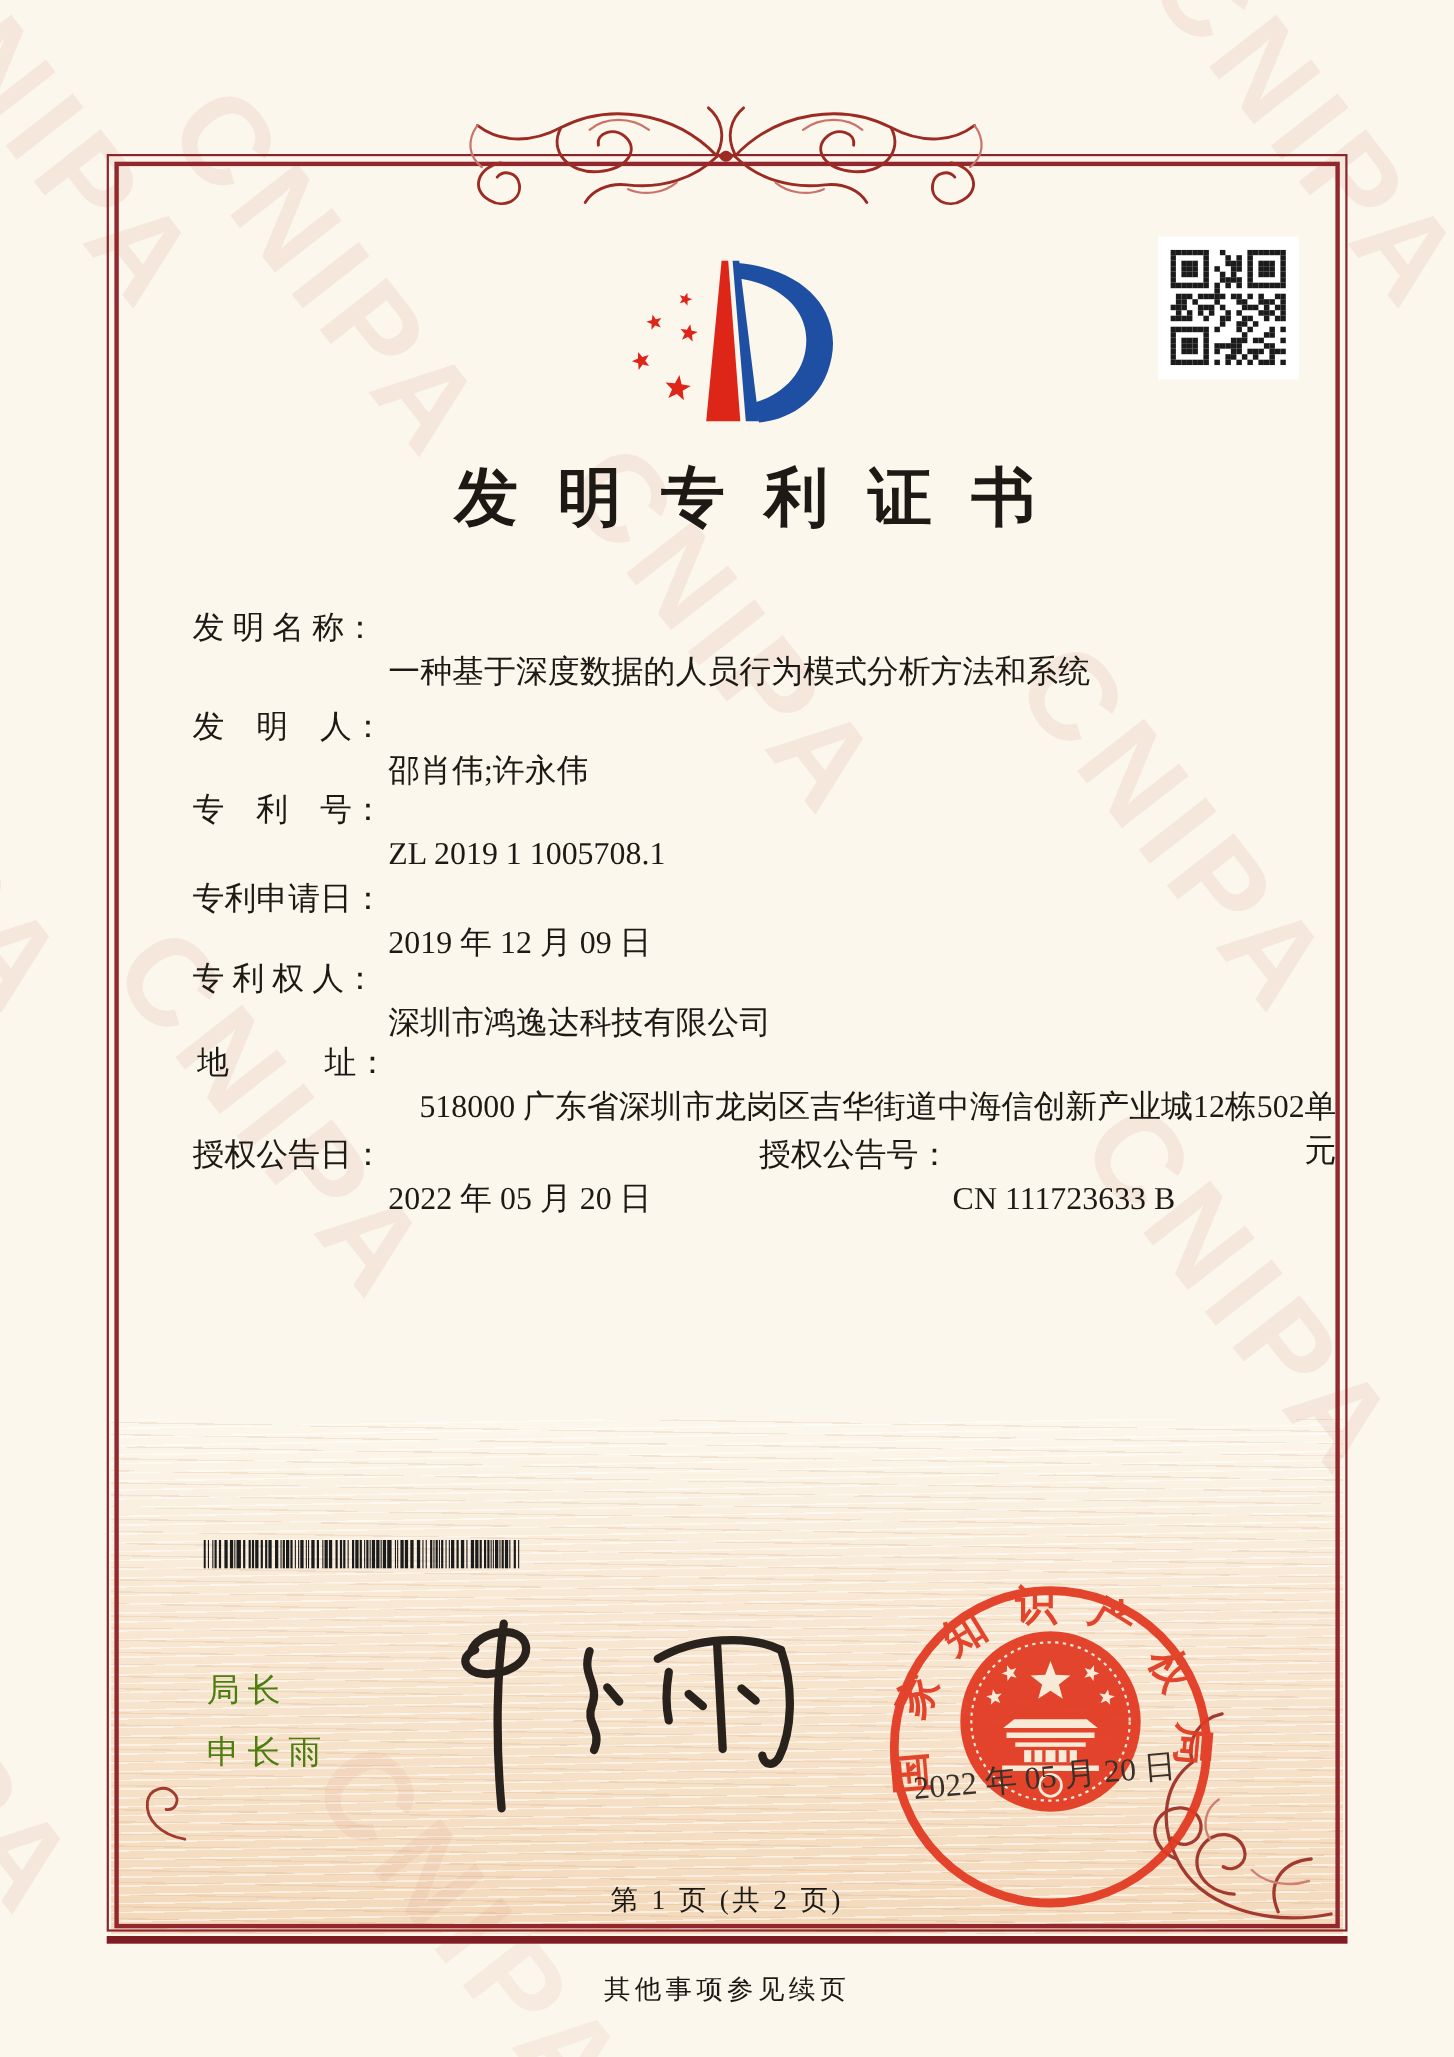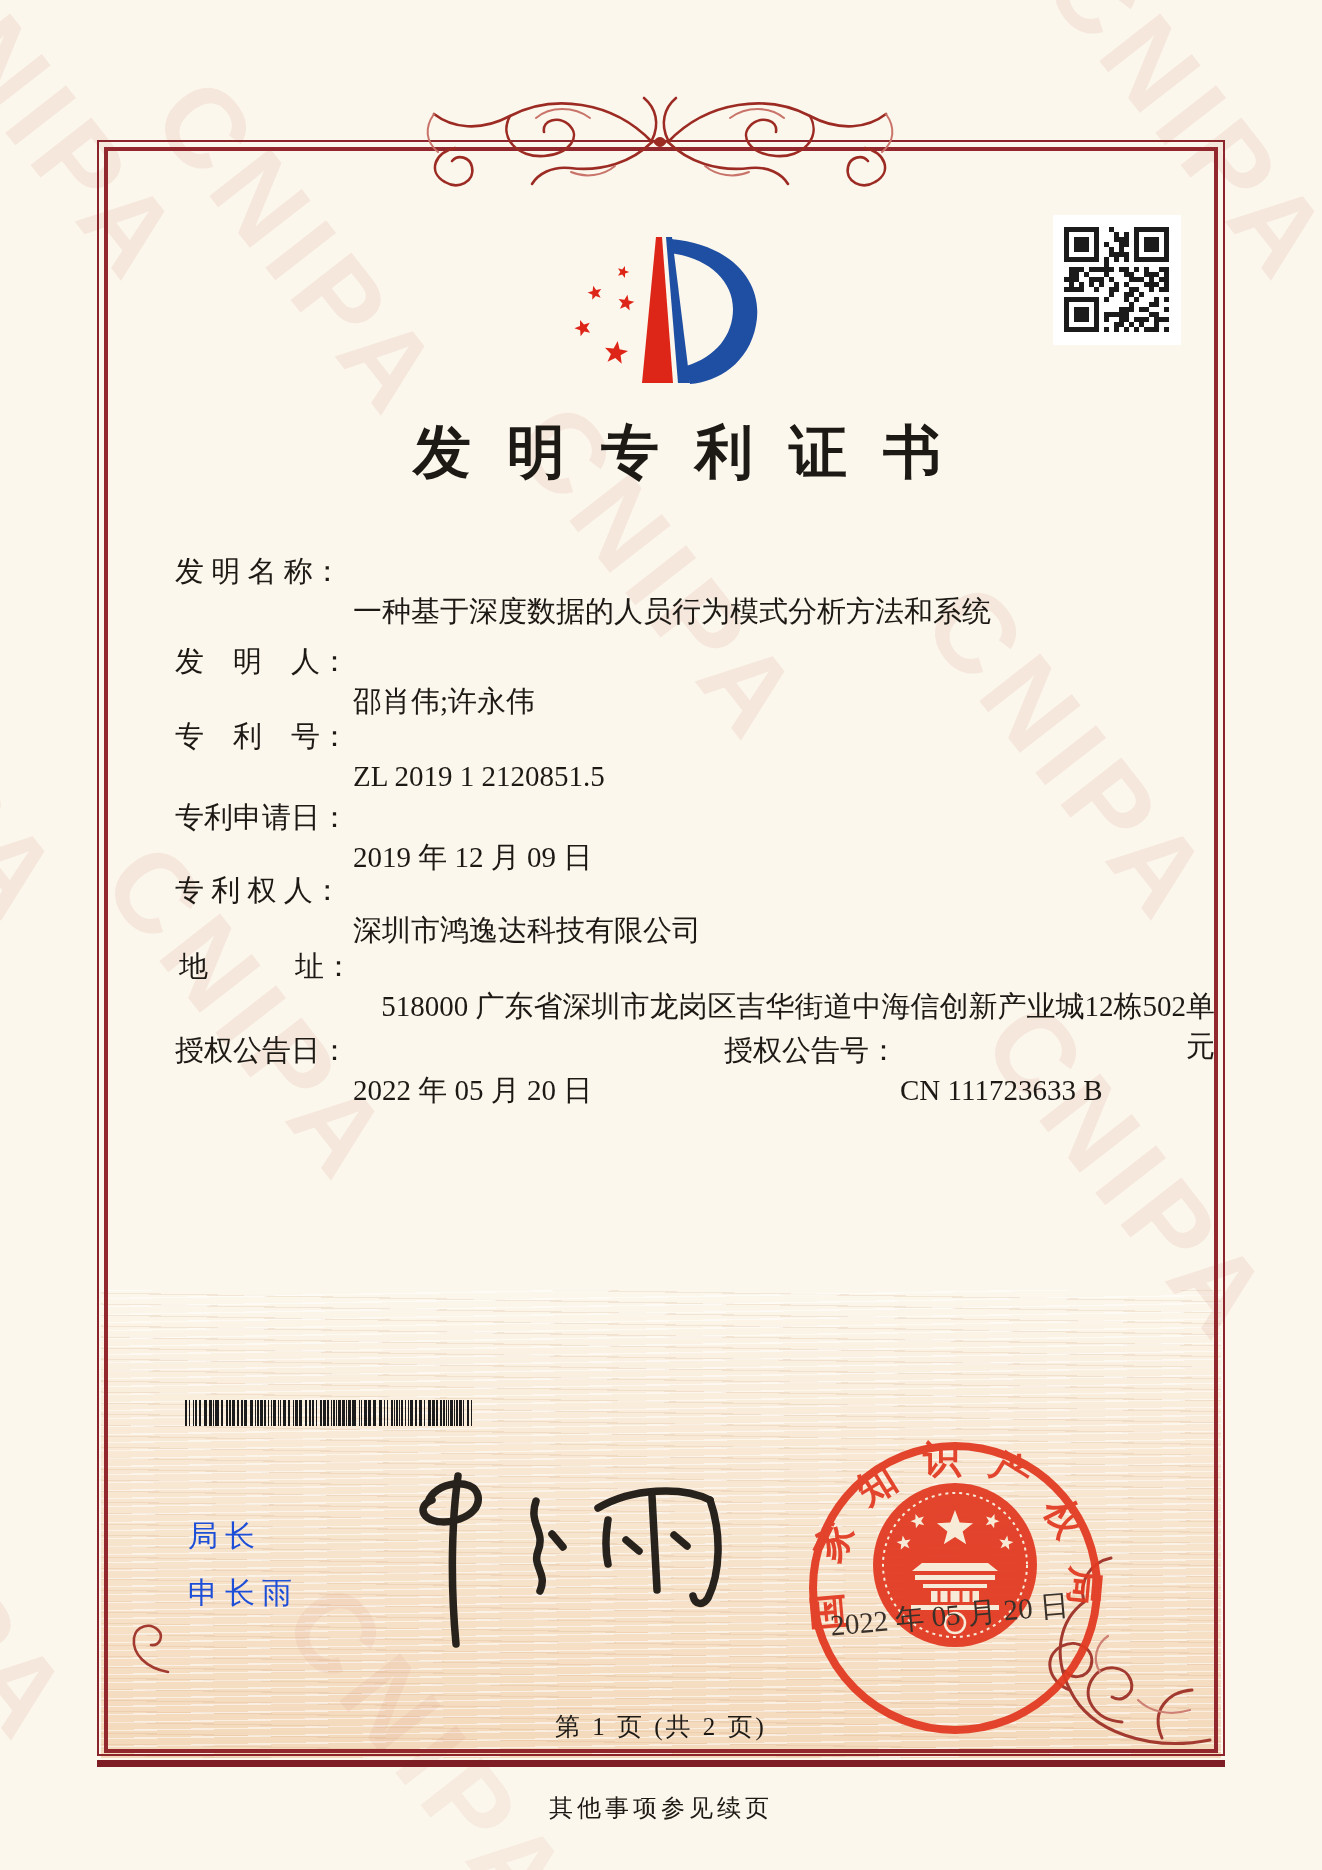--- a/index.html
+++ b/index.html
@@ -39,30 +39,30 @@
   .qr-box svg{position:absolute;left:11px;top:12px;}
   .title{
     position:absolute;left:0;top:398px;width:1322px;text-align:center;z-index:5;margin:16px;
     font-size:58px;font-weight:bold;letter-spacing:36px;padding-left:36px;box-sizing:border-box;
   }
   
   .field{position:absolute;left:175px;font-size:29px;line-height:40px;z-index:5;}
   .f-label{display:inline-block;width:178px;white-space:nowrap;vertical-align:top;}
   .f-value{display:inline-block;vertical-align:top;max-width:862px;margin-top:40px;}
   .pair2{position:absolute;left:515px;top:0;white-space:nowrap;}
-  .pair2 .f-label{width:auto;margin-right:2px;margin-left:34px;}
+  .pair2 .f-label{width:auto;margin-right:2px;}
   
   .body-text{position:absolute;left:145px;top:1086px;width:1040px;z-index:5;
     font-size:28px;line-height:44px;text-align:justify;}
   .body-text p{margin:0;text-indent:2em;}
   
   .barcode{position:absolute;left:185px;top:1400px;z-index:5;}
   
   .officer{position:absolute;left:188px;top:1516px;z-index:5;
-    font-family:"Liberation Sans","DejaVu Sans",sans-serif;font-size:30px;letter-spacing:7px;color:#1d4ed8;}
+    font-family:"Liberation Sans","DejaVu Sans",sans-serif;font-size:30px;letter-spacing:7px;color:#4d7c0f;}
   .officer div{margin-bottom:16px;}
   .signature{position:absolute;left:340px;top:1438px;z-index:6;}
   
   .seal{position:absolute;left:790px;top:1425px;z-index:6;opacity:.94;}
   
   .page-info{position:absolute;left:0;top:1710px;width:1322px;text-align:center;font-size:25px;letter-spacing:3px;z-index:5;}
   .bottom-note{position:absolute;left:0;top:1792px;width:1322px;text-align:center;font-size:24px;letter-spacing:4px;z-index:5;}
 </style>
 </head>
 <body>
@@ -365,21 +365,21 @@
 
   <h1 class="title">发明专利证书</h1>
 
   <div class="field" style="top:551px;">
     <span class="f-label">发 明 名 称：</span><span class="f-value">一种基于深度数据的人员行为模式分析方法和系统</span>
   </div>
   <div class="field" style="top:641px;">
     <span class="f-label">发　明　人：</span><span class="f-value">邵肖伟;许永伟</span>
   </div>
   <div class="field" style="top:716px;">
-    <span class="f-label">专　利　号：</span><span class="f-value">ZL 2019 1 2120851.5</span>
+    <span class="f-label">专　利　号：</span><span class="f-value">ZL 2019 1 1005708.1</span>
   </div>
   <div class="field" style="top:797px;">
     <span class="f-label">专利申请日：</span><span class="f-value">2019 年 12 月 09 日</span>
   </div>
   <div class="field" style="top:870px;">
     <span class="f-label">专 利 权 人：</span><span class="f-value">深圳市鸿逸达科技有限公司</span>
   </div>
   <div class="field" style="top:946px;text-align:right;">
     <span class="f-label">地　　　址：</span><span class="f-value" style="width:862px;">518000 广东省深圳市龙岗区吉华街道中海信创新产业城12栋502单元</span>
   </div>

